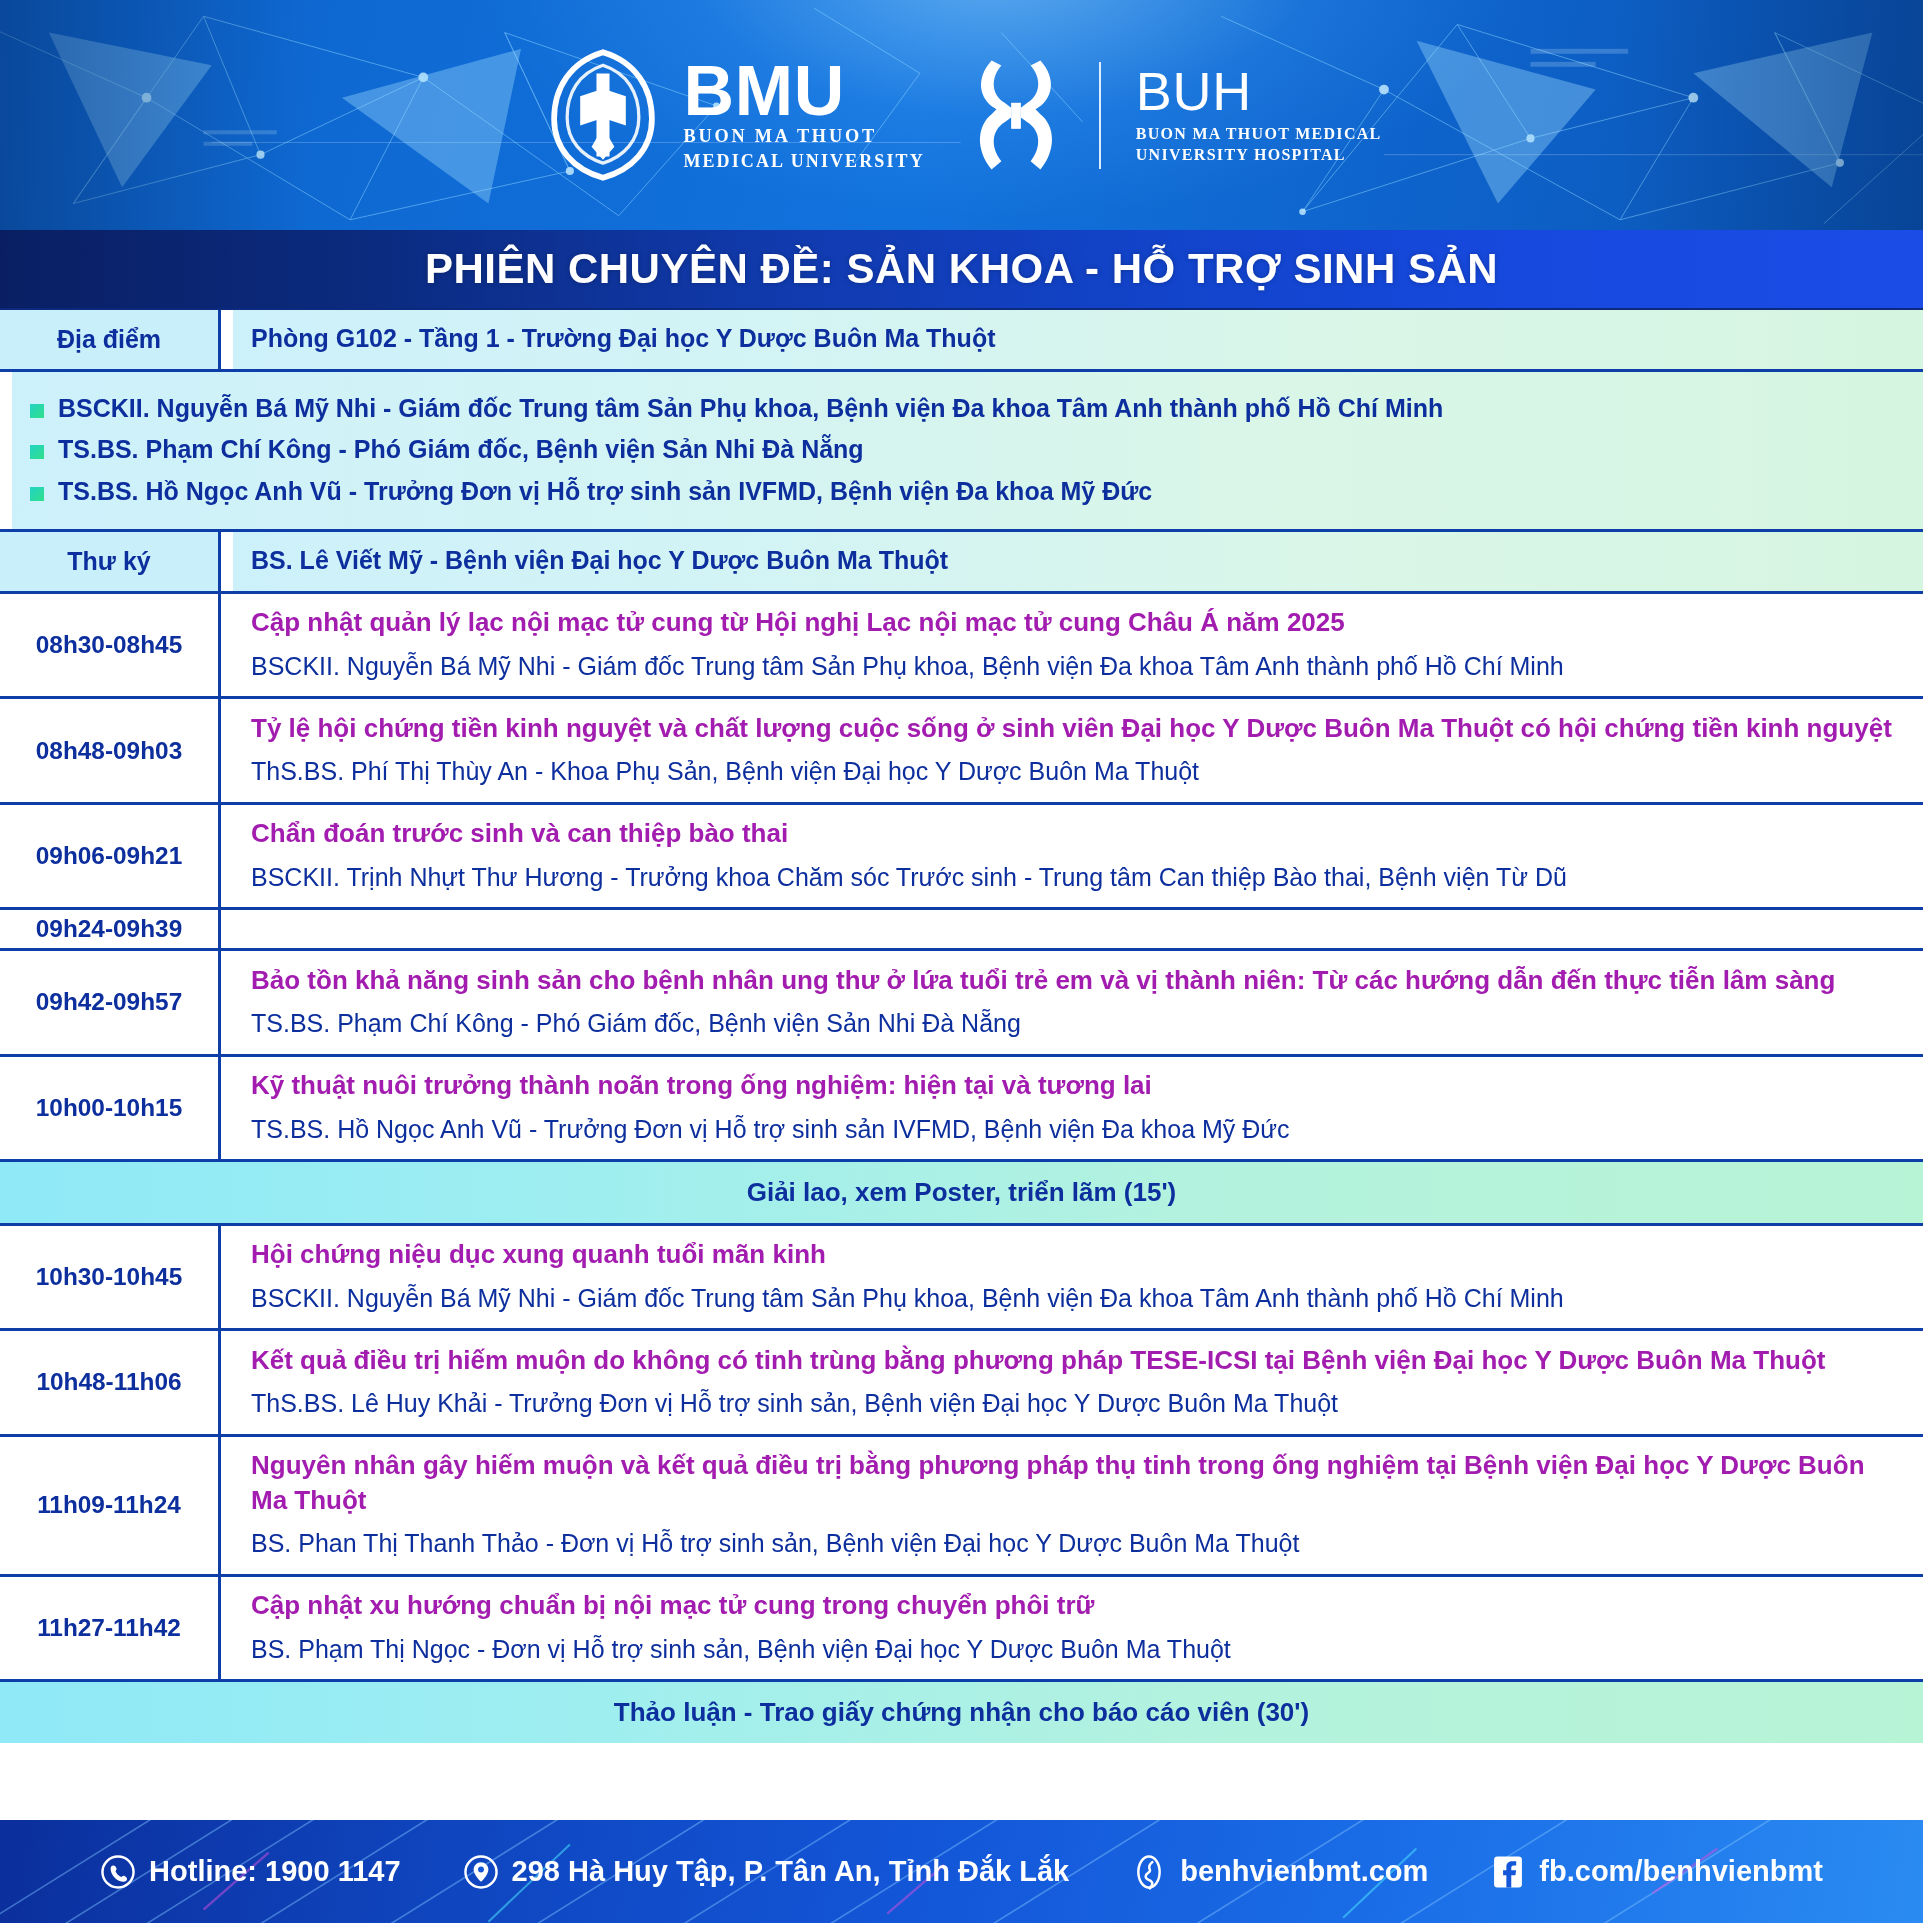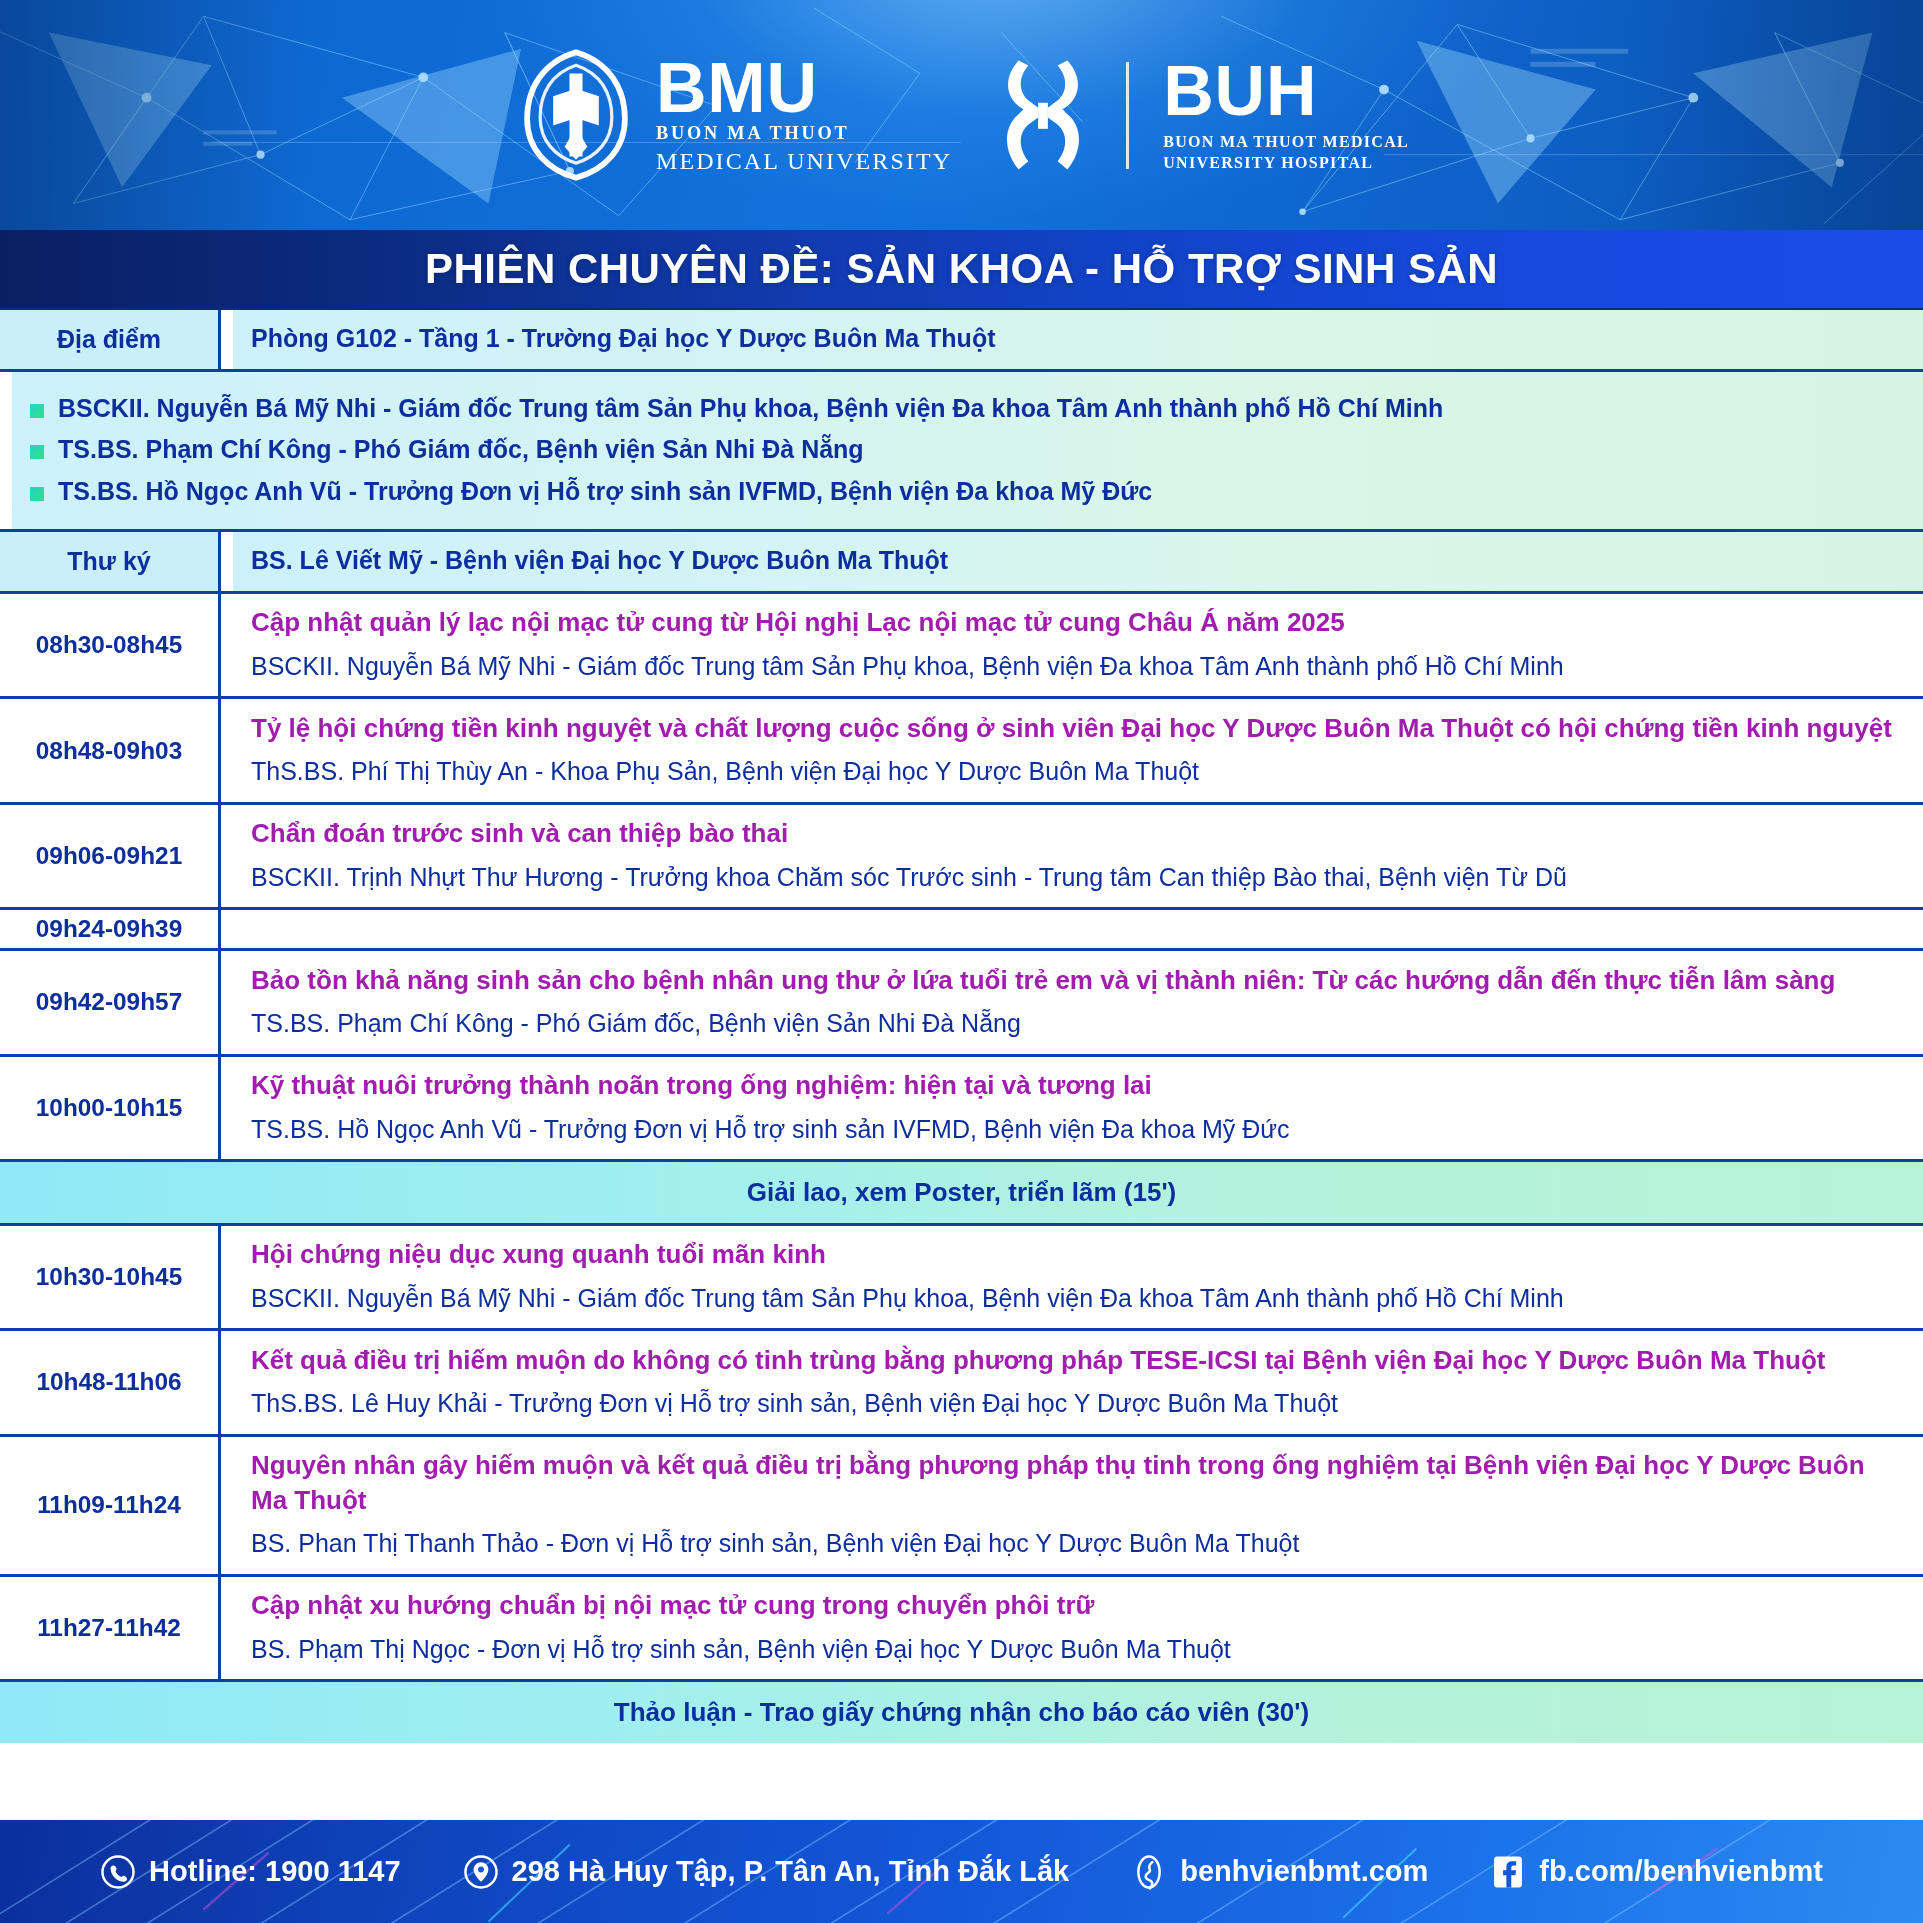--- a/index.html
+++ b/index.html
@@ -26,24 +26,24 @@
   }
   .logos{
     position:absolute; left:0; right:0; top:0; bottom:0;
     display:flex; align-items:center; justify-content:center; gap:42px;
   }
   .logo-block{ display:flex; align-items:center; gap:18px; }
   .bmu-mark{ width:124px; height:132px; }
   .bmu-text{ display:flex; flex-direction:column; align-items:flex-start; }
   .bmu-title{ color:#fff; font-weight:bold; font-size:70px; letter-spacing:0.8px; line-height:.96; font-family:"Liberation Sans", sans-serif; }
   .bmu-sub1{ color:#fff; font-size:18.3px; font-weight:bold; letter-spacing:2.8px; margin-top:0; font-family:"Liberation Serif", serif;}
-  .bmu-sub2{ color:#fff; font-size:24px; font-weight:normal; letter-spacing:2.1px; margin-top:4.1px; font-family:"Liberation Serif", serif;}
+  .bmu-sub2{ color:#fff; font-size:18px; font-weight:bold; letter-spacing:2.1px; margin-top:4.1px; font-family:"Liberation Serif", serif;}
   .buh-mark{ width:98px; height:122px; }
   .buh-divider{ width:2.4px; height:107px; background:rgba(255,255,255,.85); margin:0 16.3px; }
-  .buh-title{ color:#fff; font-weight:bold; font-size:70px; line-height:.96; letter-spacing:0.8px;}
+  .buh-title{ color:#fff; font-weight:normal; font-size:54px; line-height:.96; letter-spacing:0.8px;}
   .buh-sub1{ color:#fff; font-size:16px; font-weight:bold; letter-spacing:1.3px; margin-top:7.3px; font-family:"Liberation Serif", serif;}
   .buh-sub2{ color:#fff; font-size:16px; font-weight:bold; letter-spacing:1.3px; margin-top:3.3px; font-family:"Liberation Serif", serif;}
 
   
   .titlebar{
     flex:0 0 80px; height:80px;
     background:linear-gradient(90deg,#0a1f63 0%,#0b2a7d 18%,#113bb0 42%,#1244cc 62%,#1749df 80%,#1b4ce6 100%);
     display:flex; align-items:center; justify-content:center;
     border-bottom:2.4px solid #0b2a7d;
   }

